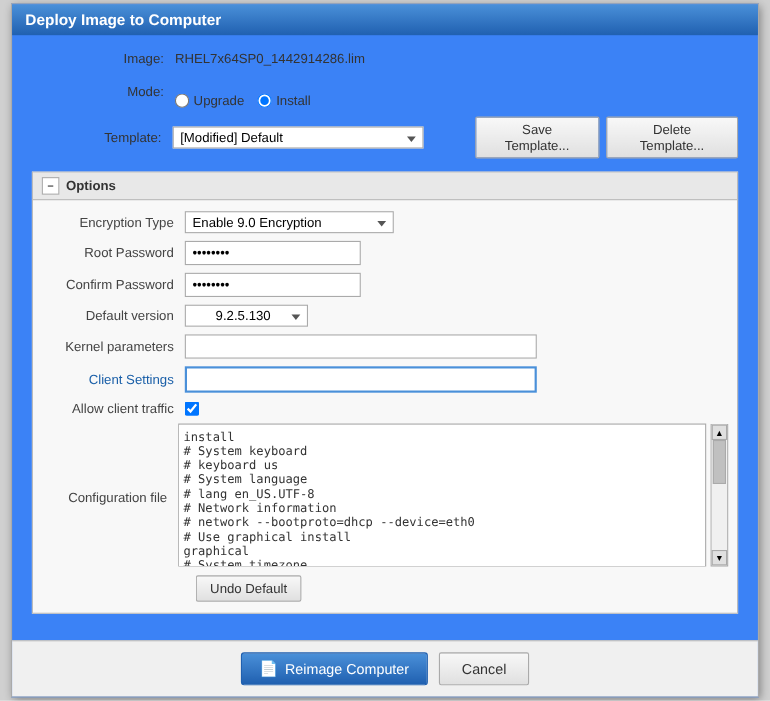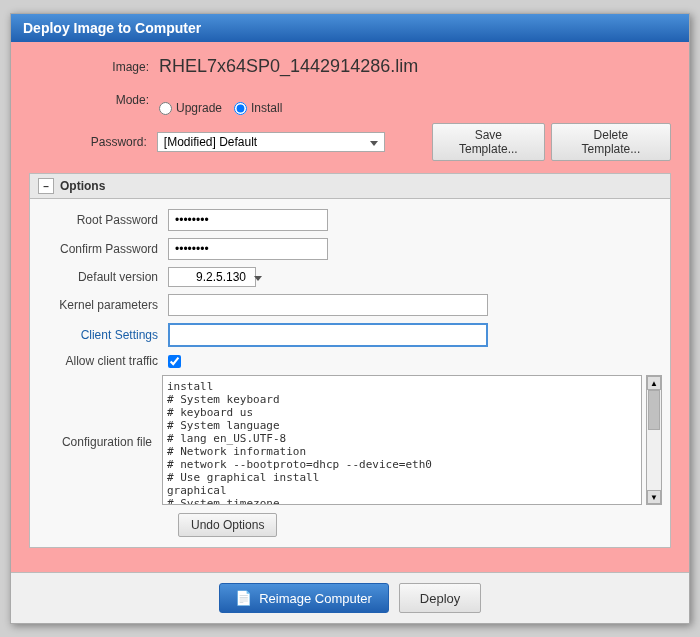--- a/index.html
+++ b/index.html
@@ -1,20 +1,20 @@
 <!DOCTYPE html>
 <html><head>
   <meta charset="utf-8">
   <style>
     * { box-sizing: border-box; margin: 0; padding: 0; }
     body { font-family: Arial, sans-serif; font-size: 13px; background: #d0d0d0; display: flex; justify-content: center; align-items: center; width: 700px; height: 637px; }
 
     .dialog {
       width: 680px;
-      background: #fca5a5;
+      background: #3b82f6;
       border: 1px solid #aaa;
       box-shadow: 2px 2px 8px rgba(0,0,0,0.4);
     }
 
     .dialog-title {
       background: linear-gradient(to bottom, #4a90d9, #2060b0);
       color: white;
       font-size: 14px;
       font-weight: bold;
       padding: 6px 12px;
@@ -33,21 +33,21 @@
     .field-label {
       width: 130px;
       text-align: right;
       padding-right: 10px;
       color: #333;
       font-size: 12px;
     }
 
     .field-value {
       color: #333;
-      font-size: 18px;
+      font-size: 12px;
     }
 
     .mode-row {
       display: flex;
       align-items: center;
       margin-bottom: 8px;
     }
 
     .mode-label {
       width: 130px;
@@ -312,52 +312,59 @@
           <span>Upgrade</span>
         </label>
         <label class="radio-option">
           <input type="radio" name="mode" checked="" style="">
           <span>Install</span>
         </label>
       </div>
     </div>
 
     <div class="template-row">
-      <span class="template-label">Password:</span>
+      <span class="template-label">Template:</span>
       <div class="select-box" style="width:232px; justify-content: space-between;">
         <span>[Modified] Default</span>
         <span><span class="dropdown-arrow"></span></span>
       </div>
       <div class="template-buttons">
         <button class="btn">Save Template...</button>
         <button class="btn">Delete Template...</button>
       </div>
     </div>
 
     <div class="options-section">
       <div class="options-header">
         <div class="collapse-btn">–</div>
         <span>Options</span>
       </div>
       <div class="options-body">
 
+        <div class="form-row">
+          <span class="form-label">Encryption Type</span>
+          <div class="select-box encryption-select" style="width:190px; justify-content:space-between;">
+            <span>Enable 9.0 Encryption</span>
+            <span><span class="dropdown-arrow"></span></span>
+          </div>
+        </div>
 
         <div class="form-row">
           <span class="form-label">Root Password</span>
           <input type="password" value="********" style="">
         </div>
 
         <div class="form-row">
           <span class="form-label">Confirm Password</span>
           <input type="password" value="********" style="">
         </div>
 
         <div class="form-row">
           <span class="form-label">Default version</span>
-          <div class="select-box" style="width:88px; justify-content:space-between;padding-left:27px;">
+          <div class="select-box" style="width:112px; justify-content:space-between;padding-left:27px;">
             <span>9.2.5.130</span>
             <span><span class="dropdown-arrow"></span></span>
           </div>
         </div>
 
         <div class="form-row">
           <span class="form-label">Kernel parameters</span>
           <input type="text" style="width: 320px;">
         </div>
 
@@ -390,28 +397,28 @@
               <div class="scroll-up">▲</div>
               <div class="scroll-track">
                 <div class="scroll-thumb"></div>
               </div>
               <div class="scroll-down">▼</div>
             </div>
           </div>
         </div>
 
         <div class="undo-row">
-          <button class="btn">Undo Options</button>
+          <button class="btn">Undo Default</button>
         </div>
 
       </div>
     </div>
 
   </div>
 
   <div class="dialog-footer">
     <button class="btn-primary">
       <span style="font-size:14px;">📄</span>
       <span>Reimage Computer</span>
     </button>
-    <button class="btn" style="padding: 6px 20px; font-size:13px;">Deploy</button>
+    <button class="btn" style="padding: 6px 20px; font-size:13px;">Cancel</button>
   </div>
 </div>
 
 </body></html>

